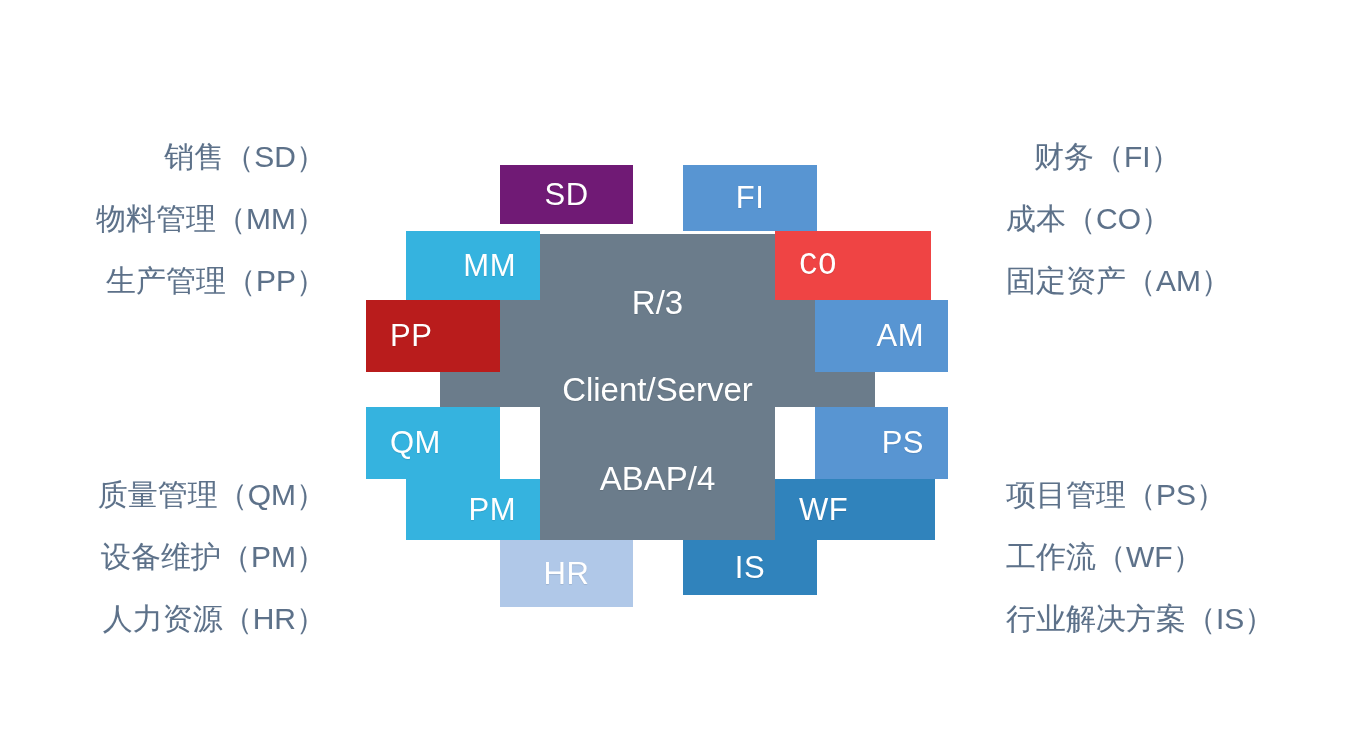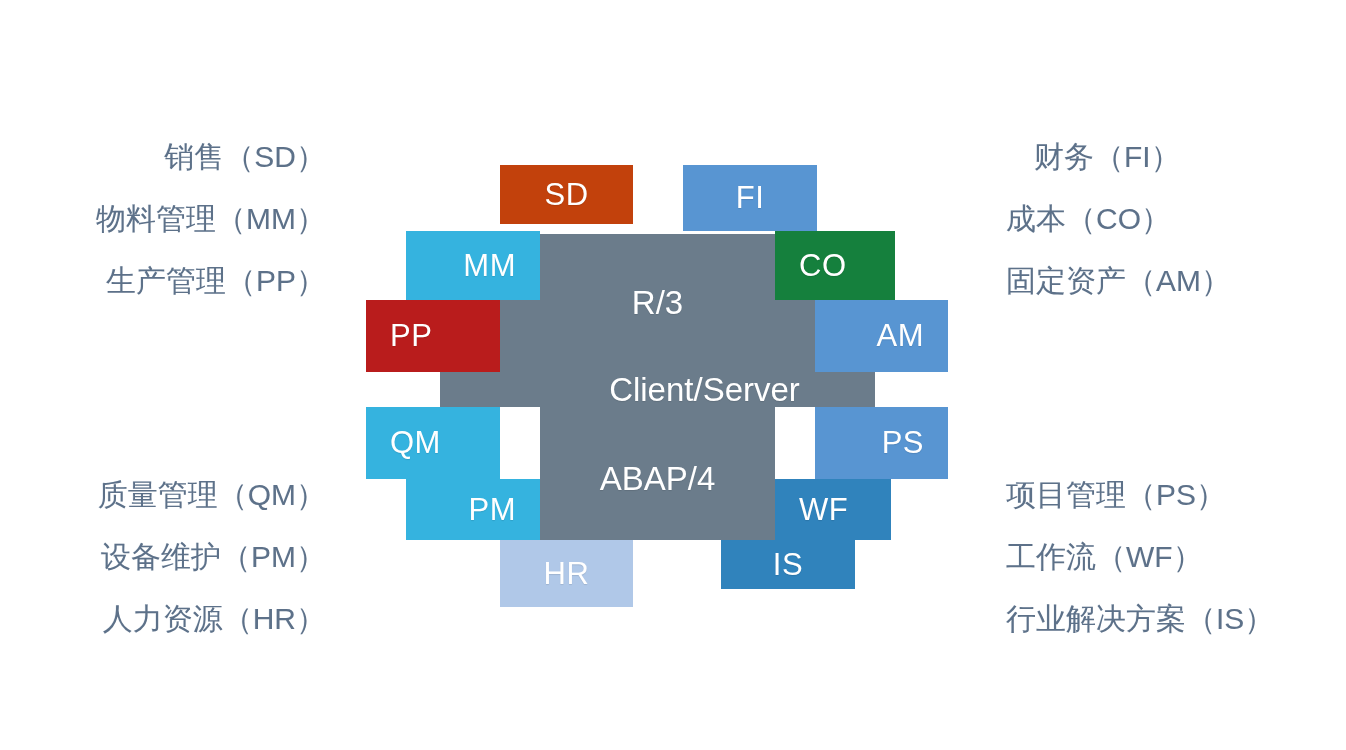--- a/index.html
+++ b/index.html
@@ -97,33 +97,33 @@
     <div class="caption" style="color: rgb(93, 113, 137);">成本（CO）</div>
     <div class="caption" style="color: rgb(93, 113, 137);">固定资产（AM）</div>
   </div>
 
   <div class="caption-col right br">
     <div class="caption" style="color: rgb(93, 113, 137);">项目管理（PS）</div>
     <div class="caption" style="color: rgb(93, 113, 137);">工作流（WF）</div>
     <div class="caption" style="color: rgb(93, 113, 137);">行业解决方案（IS）</div>
   </div>
 
-  <div class="blk tx-center" style="left: 500px; top: 165px; width: 133px; height: 59px; background-color: #c2410c;">
+  <div class="blk tx-center" style="left: 500px; top: 165px; width: 133px; height: 59px; background-color: #701a75;">
     <span>SD</span>
   </div>
 
   <div class="blk tx-center" style="left: 683px; top: 165px; width: 134px; height: 66px; background-color: rgb(88, 149, 210);">
     <span>FI</span>
   </div>
 
   <div class="blk tx-right" style="left: 406px; top: 231px; width: 134px; height: 69px; background-color: rgb(53, 179, 223);">
     <span>MM</span>
   </div>
 
-  <div class="blk tx-left" style="left: 775px; top: 231px; width: 120px; height: 69px; background-color: #15803d;">
+  <div class="blk tx-left" style="left: 775px; top: 231px; width: 156px; height: 69px; background-color: #ef4444; font-family: Liberation Mono, monospace;">
     <span>CO</span>
   </div>
 
   <div class="blk tx-left" style="left: 366px; top: 300px; width: 134px; height: 72px; background-color: #b91c1c;">
     <span>PP</span>
   </div>
 
   <div class="blk tx-right" style="left: 815px; top: 300px; width: 133px; height: 72px; background-color: rgb(88, 149, 210);">
     <span>AM</span>
   </div>
@@ -133,35 +133,35 @@
   </div>
 
   <div class="blk tx-right" style="left: 815px; top: 407px; width: 133px; height: 72px; background-color: rgb(88, 149, 210);">
     <span>PS</span>
   </div>
 
   <div class="blk tx-right" style="left: 406px; top: 479px; width: 134px; height: 61px; background-color: rgb(53, 179, 223); padding-left: 17px;">
     <span>PM</span>
   </div>
 
-  <div class="blk tx-left" style="left: 775px; top: 479px; width: 116px; height: 61px; background-color: rgb(48, 131, 188);">
+  <div class="blk tx-left" style="left: 775px; top: 479px; width: 160px; height: 61px; background-color: rgb(48, 131, 188);">
     <span>WF</span>
   </div>
 
   <div class="blk tx-center" style="left: 500px; top: 540px; width: 133px; height: 67px; background-color: rgb(176, 200, 232);">
     <span>HR</span>
   </div>
 
-  <div class="blk tx-center" style="left: 721px; top: 540px; width: 134px; height: 49px; background-color: rgb(48, 131, 188);">
+  <div class="blk tx-center" style="left: 683px; top: 540px; width: 134px; height: 55px; background-color: rgb(48, 131, 188);">
     <span>IS</span>
   </div>
 
   <div class="core" style="left: 540px; top: 234px; width: 235px; height: 306px; background-color: rgb(107, 124, 139);"></div>
   <div class="core" style="left: 440px; top: 372px; width: 435px; height: 35px; background-color: rgb(107, 124, 139);"></div>
 
   <div class="core" style="left: 500px; top: 300px; width: 40px; height: 107px; background-color: rgb(107, 124, 139);"></div>
   <div class="core" style="left: 775px; top: 300px; width: 40px; height: 107px; background-color: rgb(107, 124, 139);"></div>
 
   <div class="core-label" style="left:540px; top:284px; width:235px;">R/3</div>
-  <div class="core-label" style="left:440px; top:371px; width:435px;padding-left:47px;">Client/Server</div>
+  <div class="core-label" style="left:440px; top:371px; width:435px;">Client/Server</div>
   <div class="core-label" style="left:540px; top:460px; width:235px;">ABAP/4</div>
 
 </div>
 
 </body></html>

